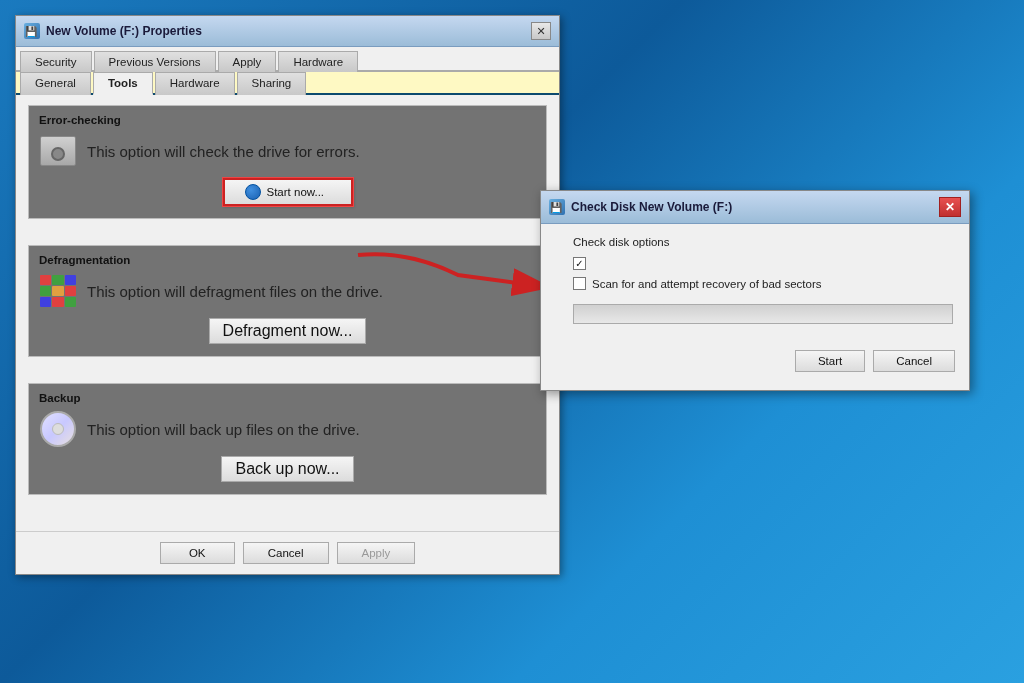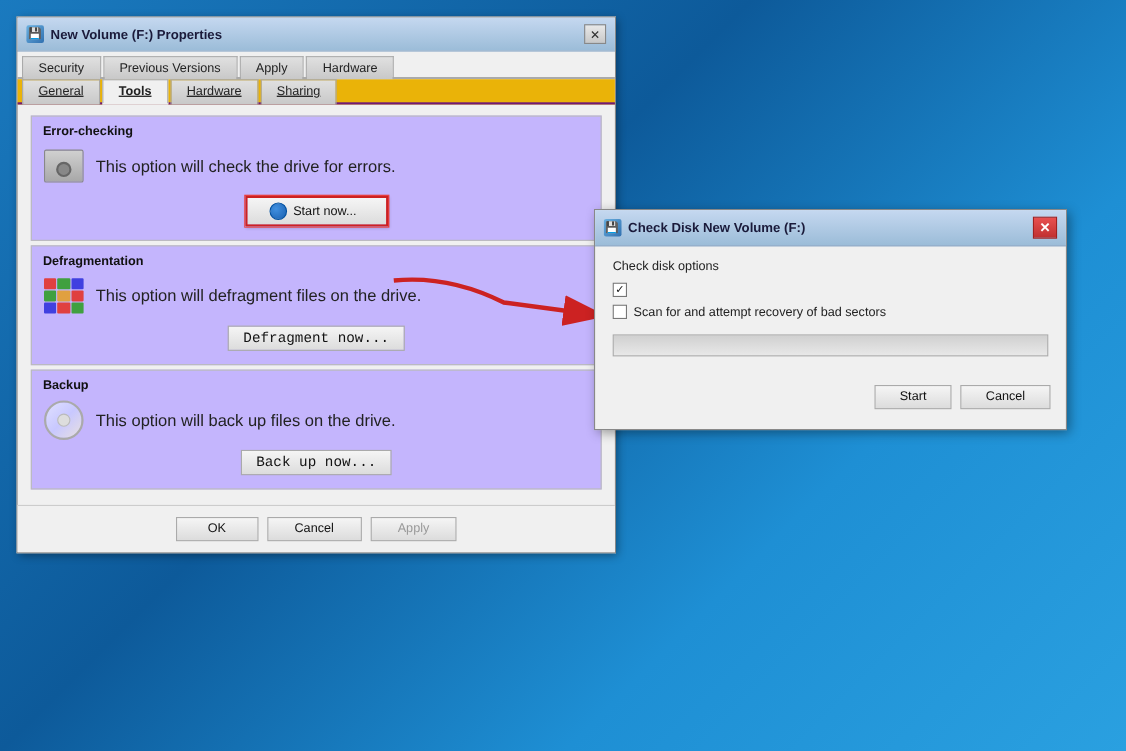--- a/index.html
+++ b/index.html
@@ -94,37 +94,36 @@
 
     .tab.active {
       background: #f0f0f0;
       border-color: #aaa;
       border-bottom: 2px solid #f0f0f0;
       font-weight: 600;
       z-index: 1;
     }
 
     .tab-row-2 {
-      background: #eab308;
+      background: #fef9c3;
       display: flex;
       padding: 0 4px 0 4px;
-      border-bottom: 2px solid #701a75;
-      text-decoration: underline;
+      border-bottom: 2px solid #0c4a6e;
     }
 
     
     .window-content {
       padding: 10px 12px 10px 12px;
     }
 
     
     .section-group {
       border: 1px solid #bbb;
-      margin-bottom: 4px;
-      background: #c4b5fd;
+      margin-bottom: 26px;
+      background: #737373;
       padding: 8px 10px 12px 10px;
       position: relative;
     }
 
     .section-title {
       font-size: 11.5px;
       font-weight: 600;
       color: #111;
       margin-bottom: 6px;
     }
@@ -209,24 +208,23 @@
       display: flex;
       justify-content: center;
       margin-top: 8px;
     }
 
     .win-button {
       padding: 3px 13px;
       background: linear-gradient(to bottom, #f5f5f5, #dcdcdc);
       border: 1px solid #aaa;
       cursor: pointer;
-      font-size: 13px;
+      font-size: 16px;
       color: #111;
       min-width: 110px;
-      font-family: Liberation Mono, monospace;
     }
 
     .check-now-button {
       padding: 4px 20px;
       background: linear-gradient(to bottom, #f5f5f5, #dcdcdc);
       border: 2px solid #cc2222;
       cursor: pointer;
       font-size: 11.5px;
       color: #111;
       display: flex;
@@ -311,21 +309,21 @@
       cursor: pointer;
       display: flex;
       align-items: center;
       justify-content: center;
       font-size: 12px;
       color: white;
       font-weight: bold;
     }
 
     .cd-content {
-      padding: 12px 16px 10px 16px;
+      padding: 12px 16px 10px 32px;
     }
 
     .cd-section-label {
       font-size: 11.5px;
       color: #222;
       margin-bottom: 8px;
     }
 
     .checkbox-row {
       display: flex;

